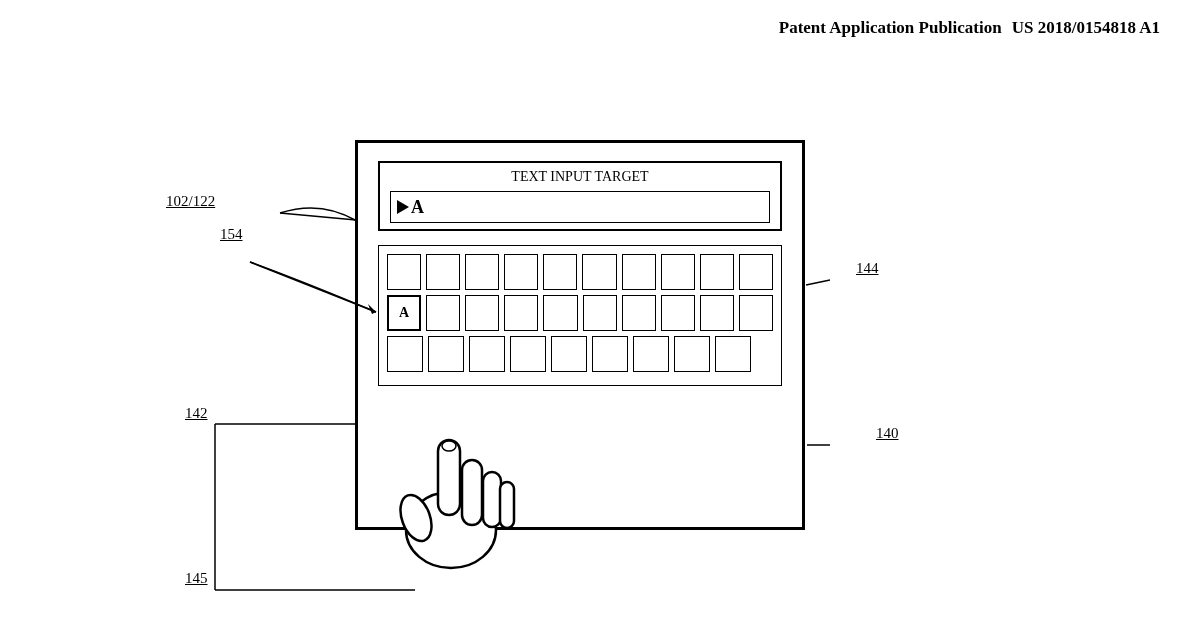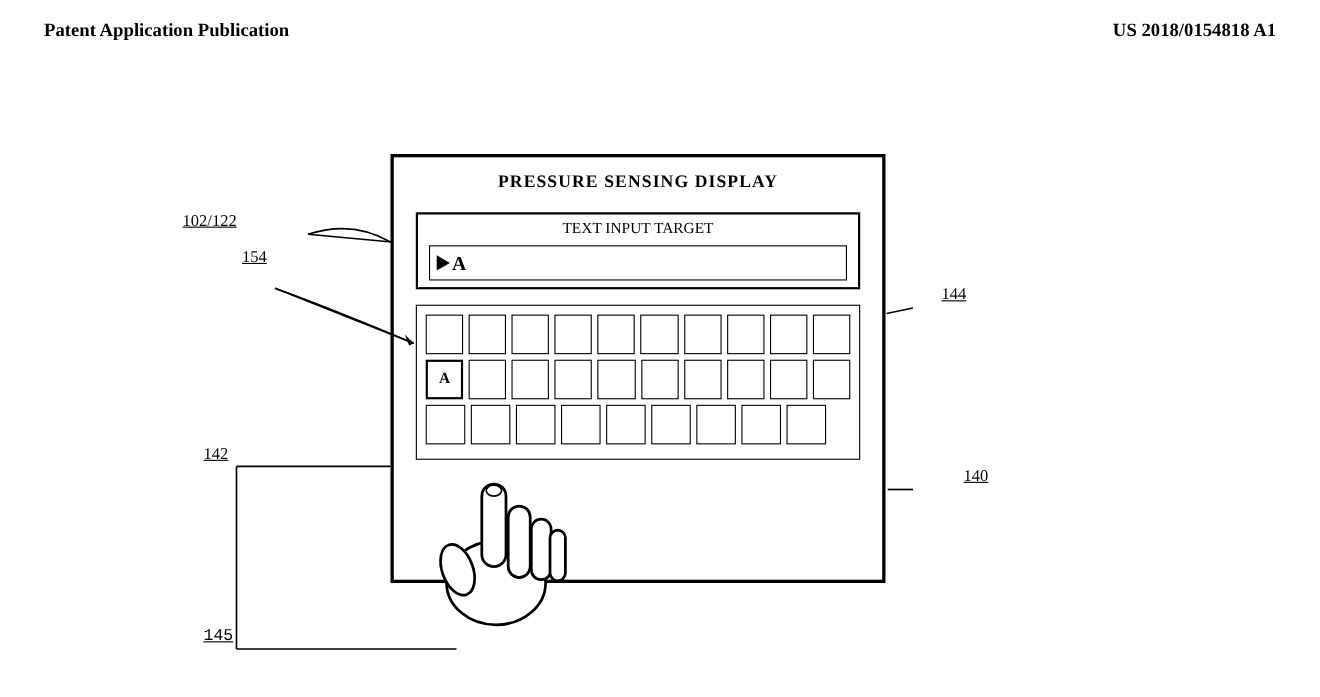--- a/index.html
+++ b/index.html
@@ -8,21 +8,21 @@
       height: 634px;
       background: #ffffff;
       font-family: 'Times New Roman', Times, serif;
       overflow: hidden;
       position: relative;
     }
 
     
     .header {
       display: flex;
-      justify-content: space-between;
+      justify-content: flex-end;
       align-items: flex-start;
       padding: 18px 40px 0 40px;
       gap: 10px;
     }
     .header-left {
       font-size: 17px;
       font-weight: bold;
     }
     .header-center {
       text-align: center;
@@ -160,21 +160,20 @@
 <body>
 
 <div class="header">
   <div class="header-left">Patent Application Publication</div>
   <div class="header-right">US 2018/0154818 A1</div>
 </div>
 
 <div class="diagram-area">
 
   <div class="device-box">
-    <div class="screen-label">PRESSURE SENSING DISPLAY</div>
 
     <div class="text-input-area">
       <div class="text-input-label">TEXT INPUT TARGET</div>
       <div class="text-input-field">
         <span class="cursor-arrow"></span>
         <span>A</span>
       </div>
     </div>
 
     <div class="keyboard-area">
@@ -217,21 +216,21 @@
         <div class="key"></div>
       </div>
     </div>
   </div>
 
   <div class="ref-label" style="left:166px; top:113px;">102/122</div>
   <div class="ref-label" style="left:220px; top:146px;">154</div>
   <div class="ref-label" style="left:832px; top:180px;margin-left:24px;">144</div>
   <div class="ref-label" style="left:185px; top:325px;">142</div>
   <div class="ref-label" style="left:876px; top:345px;">140</div>
-  <div class="ref-label" style="left:185px; top:490px;font-family:Liberation Mono, monospace;">145</div>
+  <div class="ref-label" style="left:185px; top:490px;">145</div>
 
   <div class="hand-svg">
     <svg width="130" height="160" viewBox="0 0 130 160" fill="none" xmlns="http://www.w3.org/2000/svg">
 
       <ellipse cx="65" cy="120" rx="45" ry="38" fill="white" stroke="black" stroke-width="2.5"></ellipse>
 
       <rect x="52" y="30" width="22" height="75" rx="11" fill="white" stroke="black" stroke-width="2.5"></rect>
 
       <rect x="76" y="50" width="20" height="65" rx="10" fill="white" stroke="black" stroke-width="2.5"></rect>
 

